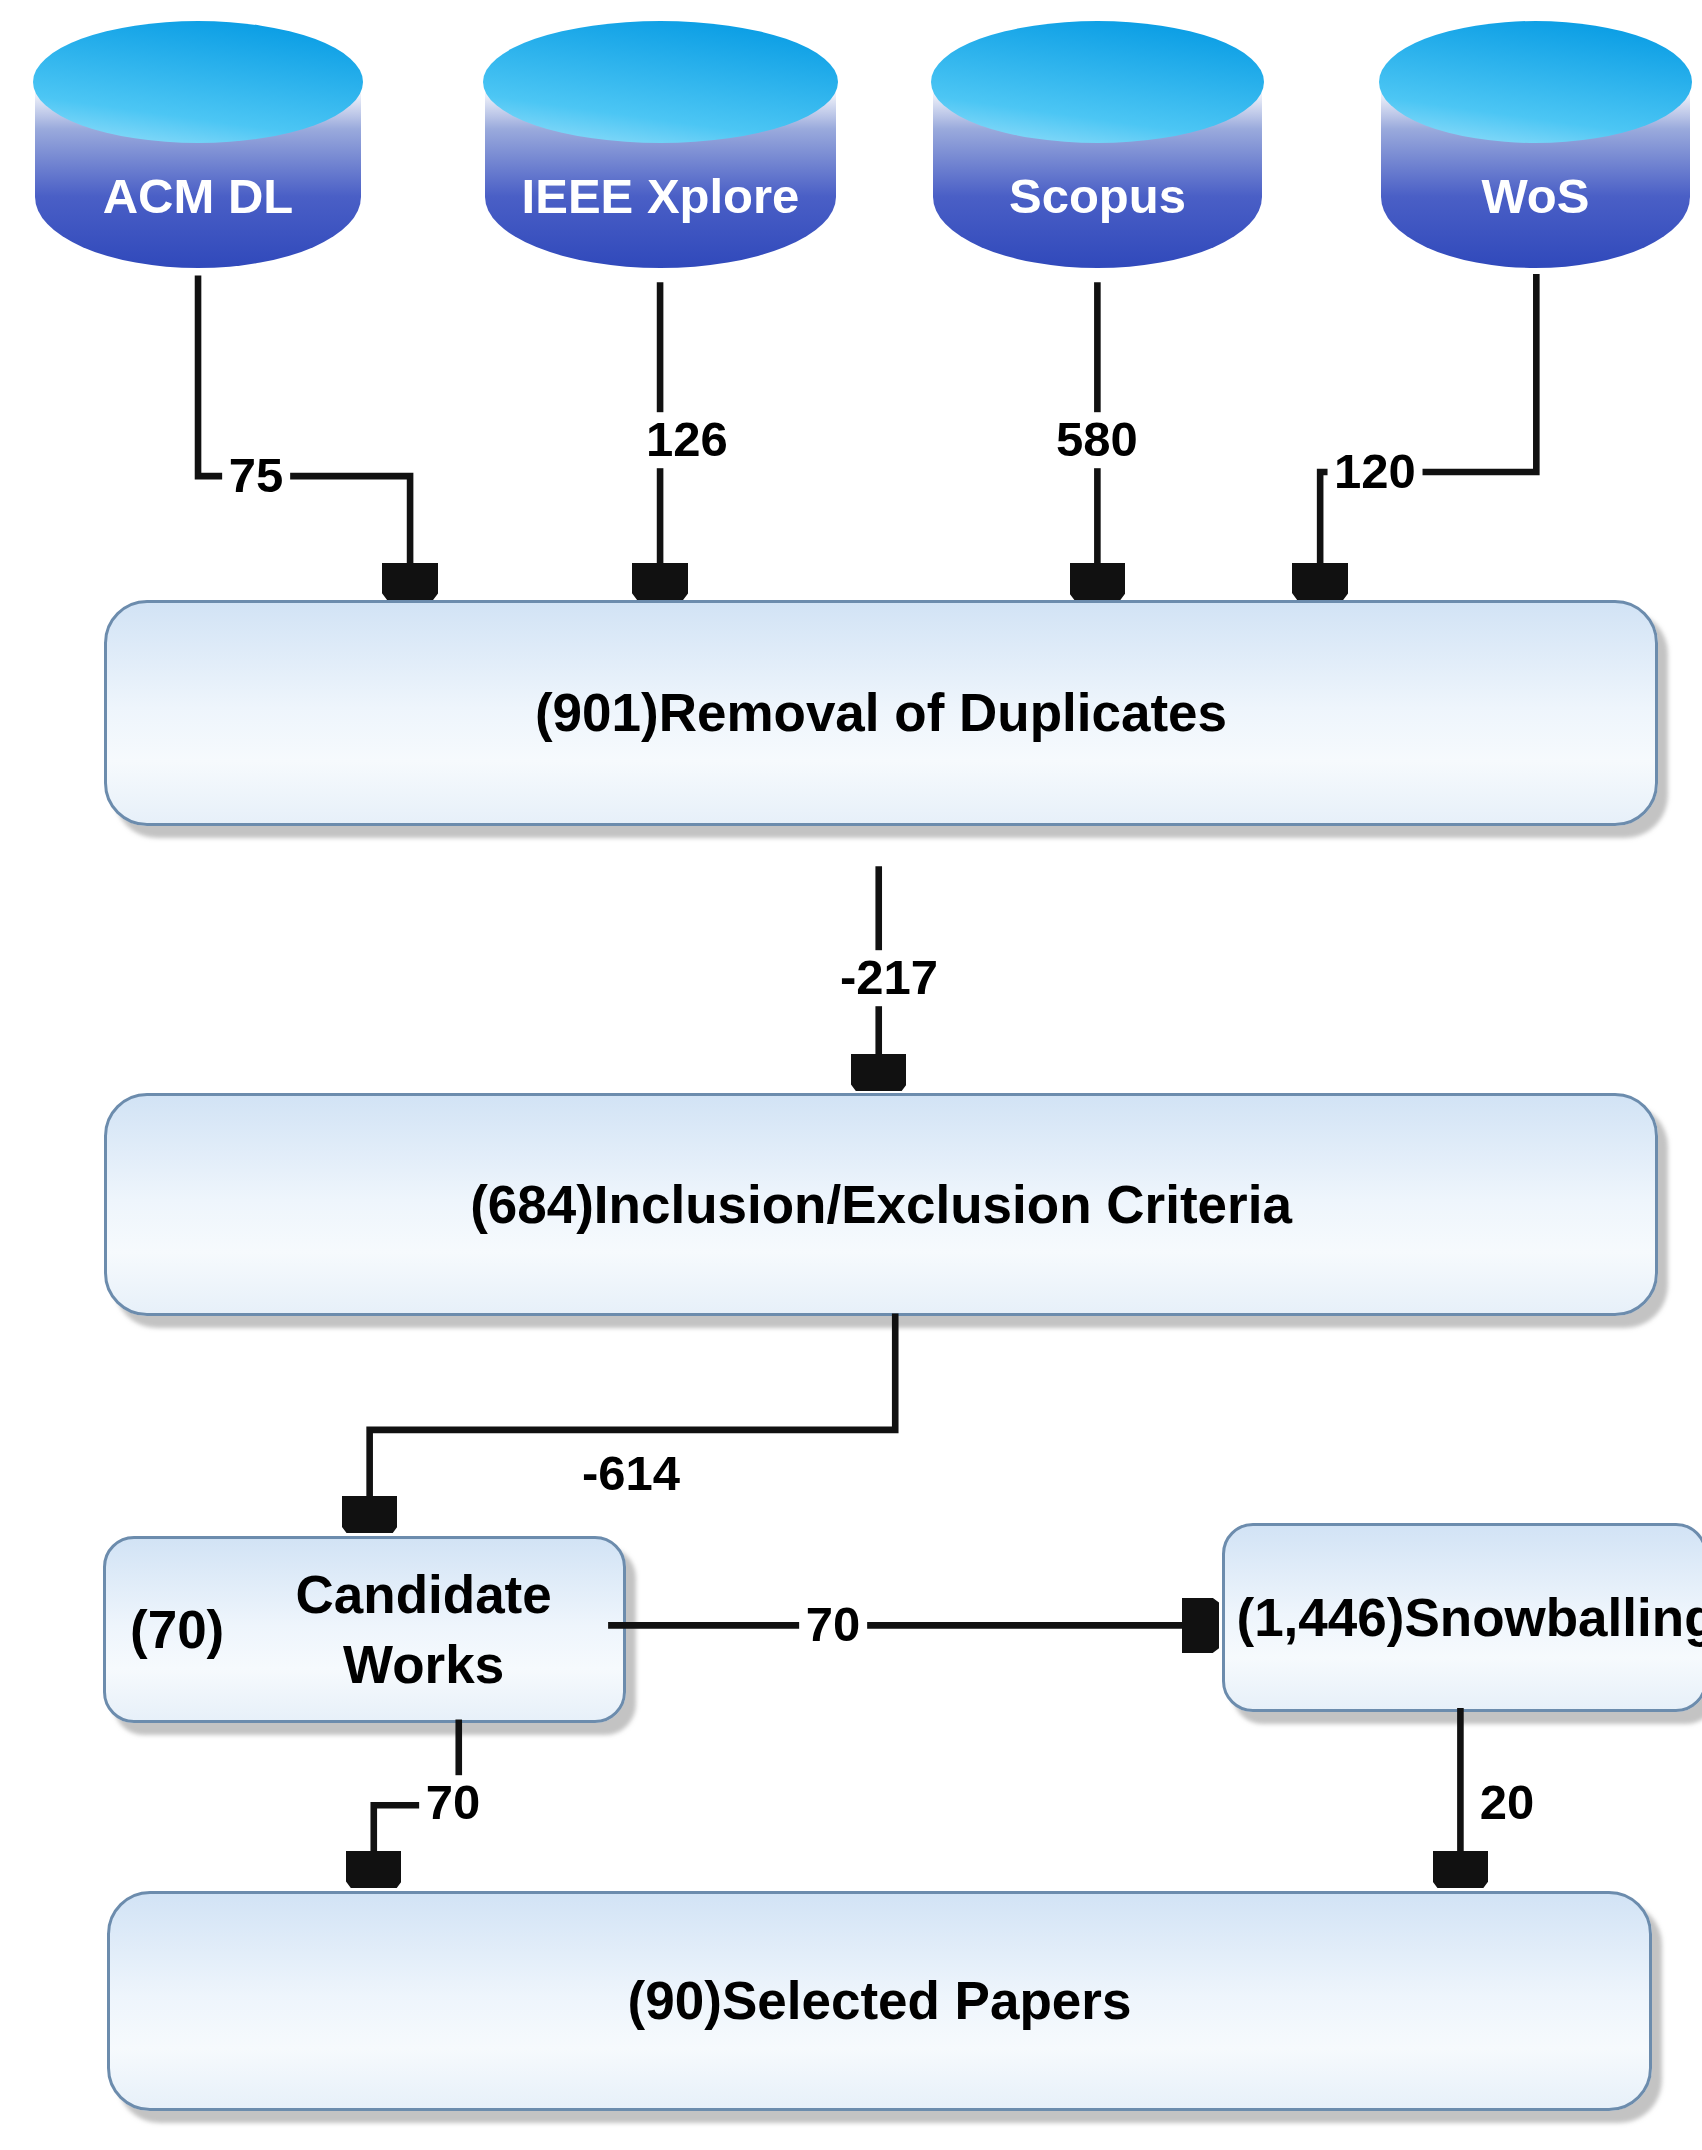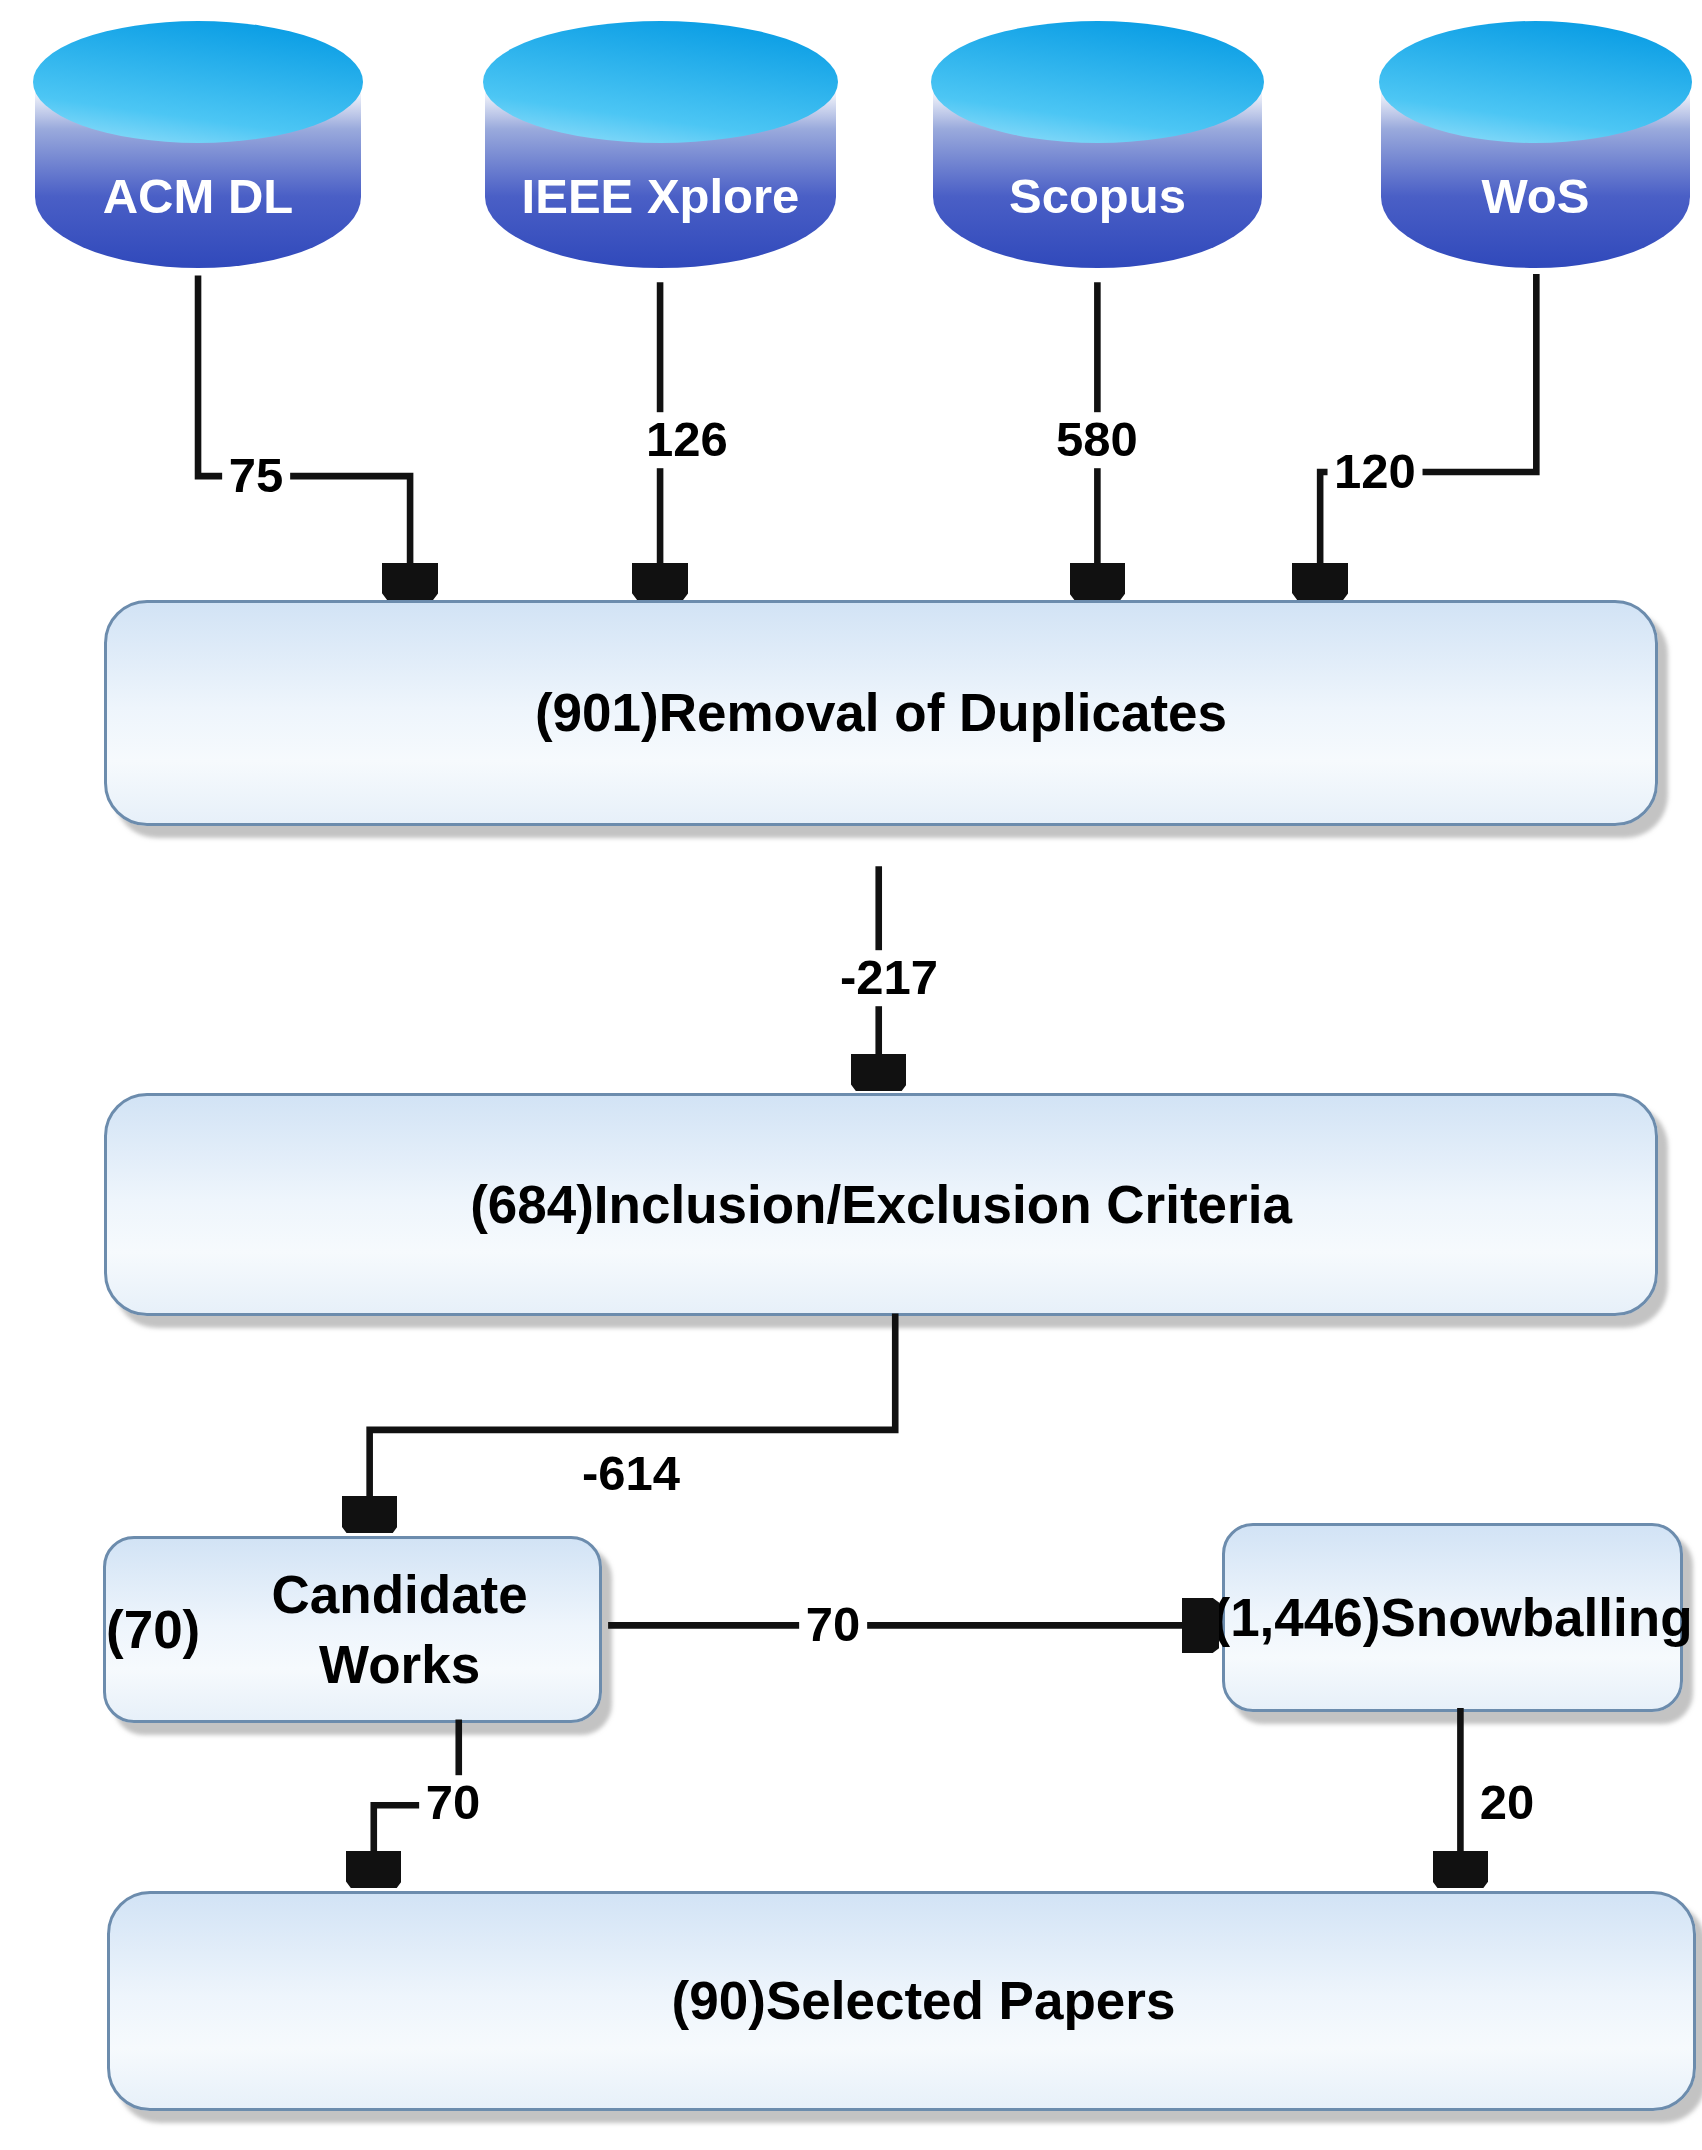--- a/index.html
+++ b/index.html
@@ -30,21 +30,21 @@
   .cyl-label{position:absolute;left:0;right:0;top:147px;text-align:center;
     color:#ffffff;font-weight:bold;font-size:49px;letter-spacing:0px;}
 
   
   .box{position:absolute;border:3.3px solid var(--box-border);
     background:linear-gradient(180deg,var(--box-fill-top) 0%,var(--box-fill-mid) 48%,#f6fafd 72%,var(--box-fill-bot) 100%);
     box-shadow:10px 11.5px 4.1px rgba(145,145,145,0.55);
     display:flex;flex-direction:row;align-items:center;justify-content:center;
     color:var(--label-ink);font-weight:bold;font-size:53px;line-height:1.32;text-align:center;}
   .box.big{border-radius:43px;}
-  .box.small{border-radius:31px;}
+  .box.small{border-radius:31px;padding-left:24px;}
 
   
   .edges{position:absolute;left:0;top:0;pointer-events:none;}
   .edges path{stroke:var(--arrow);stroke-width:8;fill:none;}
 
   
   .edge-label{position:absolute;transform:translate(-50%,-50%);
     background:#ffffff;color:var(--label-ink);font-weight:bold;font-size:49px;
     line-height:1;padding:3.3px 6.6px;white-space:nowrap;}
 </style>
@@ -91,21 +91,21 @@
   <div class="box small" style="left:103px;top:1536px;width:493px;height:181px;">
     <div>(70)</div>
     <div>Candidate Works</div>
   </div>
 
   <div class="box small" style="left:1222px;top:1523px;width:455px;height:183px;">
     <div>(1,446)</div>
     <div>Snowballing</div>
   </div>
 
-  <div class="box big" style="left:107px;top:1891px;width:1539px;height:214px;padding-left:44px;">
+  <div class="box big" style="left:107px;top:1891px;width:1539px;height:214px;">
     <div>(90)</div>
     <div>Selected Papers</div>
   </div>
 
   <svg class="edges" width="1703" height="2151" viewBox="0 0 2064 2607">
     <defs>
       <marker id="arrow" viewBox="0 0 8 12" refX="8" refY="6" markerWidth="5.6" markerHeight="8.4" orient="auto" markerUnits="strokeWidth">
         <path d="M0,0 L8,6 L0,12 Z" fill="#111111" stroke="none"></path>
       </marker>
     </defs>

